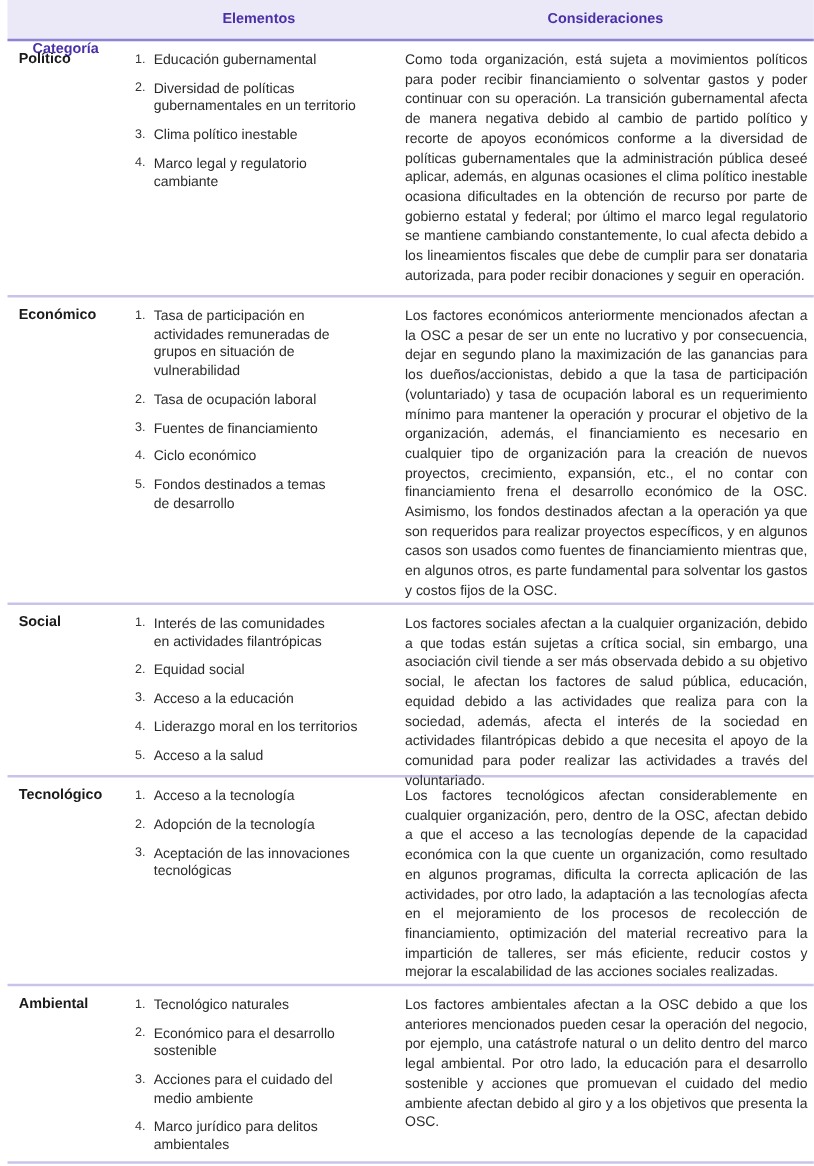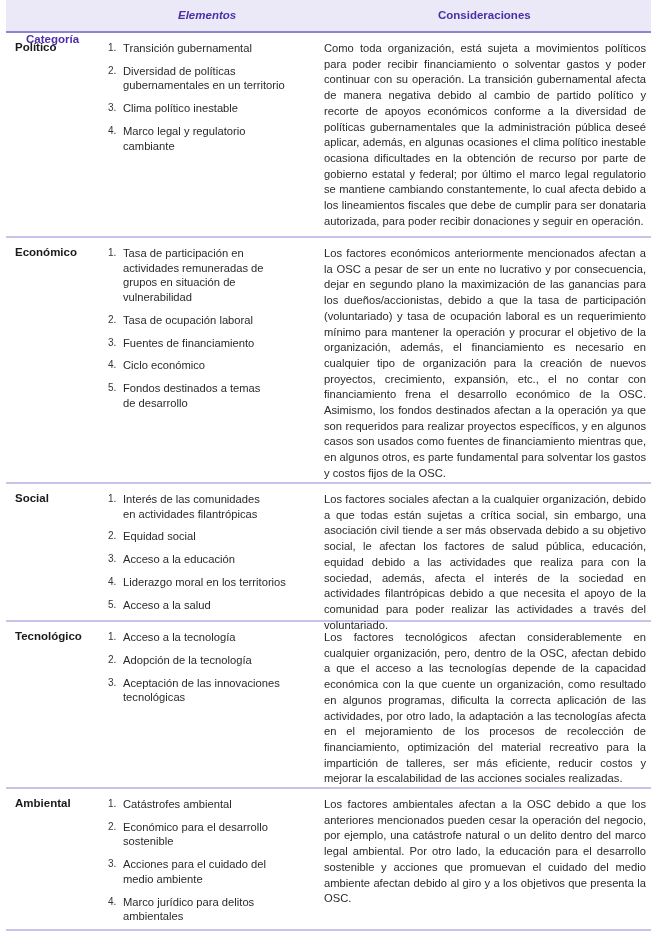--- a/index.html
+++ b/index.html
@@ -19,21 +19,21 @@
       position: relative;
     }
     .header span {
       position: absolute;
       top: 9px;
       font-weight: bold;
       font-size: 11.5px;
       color: #4a2fa8;
     }
     .h-cat { left: 20px; margin-top: 24px; }
-    .h-el { left: 172px; font-style: italic; }
+    .h-el { left: 172px; }
     .h-con { left: 432px; }
     .row {
       position: absolute;
       left: 0;
       width: 645px;
       border-bottom: 2px solid #c9c3ea;
       text-decoration: underline;
     }
     .cat {
       position: absolute;
@@ -84,21 +84,21 @@
 <div class="table">
   <div class="header">
     <span class="h-cat">Categoría</span>
     <span class="h-el">Elementos</span>
     <span class="h-con">Consideraciones</span>
   </div>
 
   <div class="row" style="top:33px;height:203px;">
     <div class="cat">Político</div>
     <ul class="elements">
-      <li style="width:150px;"><span class="num">1.</span><span>Transición gubernamental</span></li>
+      <li style="width:150px;"><span class="num">1.</span><span>Educación gubernamental</span></li>
       <li style="width:185px;"><span class="num">2.</span><span>Diversidad de políticas gubernamentales en un territorio</span></li>
       <li style="width:185px;"><span class="num">3.</span><span>Clima político inestable</span></li>
       <li style="width:140px;"><span class="num">4.</span><span>Marco legal y regulatorio cambiante</span></li>
     </ul>
     <p class="text">Como toda organización, está sujeta a movimientos políticos para poder recibir financiamiento o solventar gastos y poder continuar con su operación. La transición gubernamental afecta de manera negativa debido al cambio de partido político y recorte de apoyos económicos conforme a la diversidad de políticas gubernamentales que la administración pública deseé aplicar, además, en algunas ocasiones el clima político inestable ocasiona dificultades en la obtención de recurso por parte de gobierno estatal y federal; por último el marco legal regulatorio se mantiene cambiando constantemente, lo cual afecta debido a los lineamientos fiscales que debe de cumplir para ser donataria autorizada, para poder recibir donaciones y seguir en operación.</p>
   </div>
 
   <div class="row" style="top:238px;height:244px;">
     <div class="cat">Económico</div>
     <ul class="elements">
@@ -129,20 +129,20 @@
       <li style="width:190px;"><span class="num">1.</span><span>Acceso a la tecnología</span></li>
       <li style="width:190px;"><span class="num">2.</span><span>Adopción de la tecnología</span></li>
       <li style="width:195px;"><span class="num">3.</span><span>Aceptación de las innovaciones tecnológicas</span></li>
     </ul>
     <p class="text">Los factores tecnológicos afectan considerablemente en cualquier organización, pero, dentro de la OSC, afectan debido a que el acceso a las tecnologías depende de la capacidad económica con la que cuente un organización, como resultado en algunos programas, dificulta la correcta aplicación de las actividades, por otro lado, la adaptación a las tecnologías afecta en el mejoramiento de los procesos de recolección de financiamiento, optimización del material recreativo para la impartición de talleres, ser más eficiente, reducir costos y mejorar la escalabilidad de las acciones sociales realizadas.</p>
   </div>
 
   <div class="row" style="top:789px;height:140px;">
     <div class="cat">Ambiental</div>
     <ul class="elements">
-      <li style="width:190px;"><span class="num">1.</span><span>Catástrofes ambiental</span></li>
+      <li style="width:190px;"><span class="num">1.</span><span>Tecnológico naturales</span></li>
       <li style="width:170px;"><span class="num">2.</span><span>Económico para el desarrollo sostenible</span></li>
       <li style="width:150px;"><span class="num">3.</span><span>Acciones para el cuidado del medio ambiente</span></li>
       <li style="width:165px;"><span class="num">4.</span><span>Marco jurídico para delitos ambientales</span></li>
     </ul>
     <p class="text">Los factores ambientales afectan a la OSC debido a que los anteriores mencionados pueden cesar la operación del negocio, por ejemplo, una catástrofe natural o un delito dentro del marco legal ambiental. Por otro lado, la educación para el desarrollo sostenible y acciones que promuevan el cuidado del medio ambiente afectan debido al giro y a los objetivos que presenta la OSC.</p>
   </div>
 </div>
 
 </body></html>

